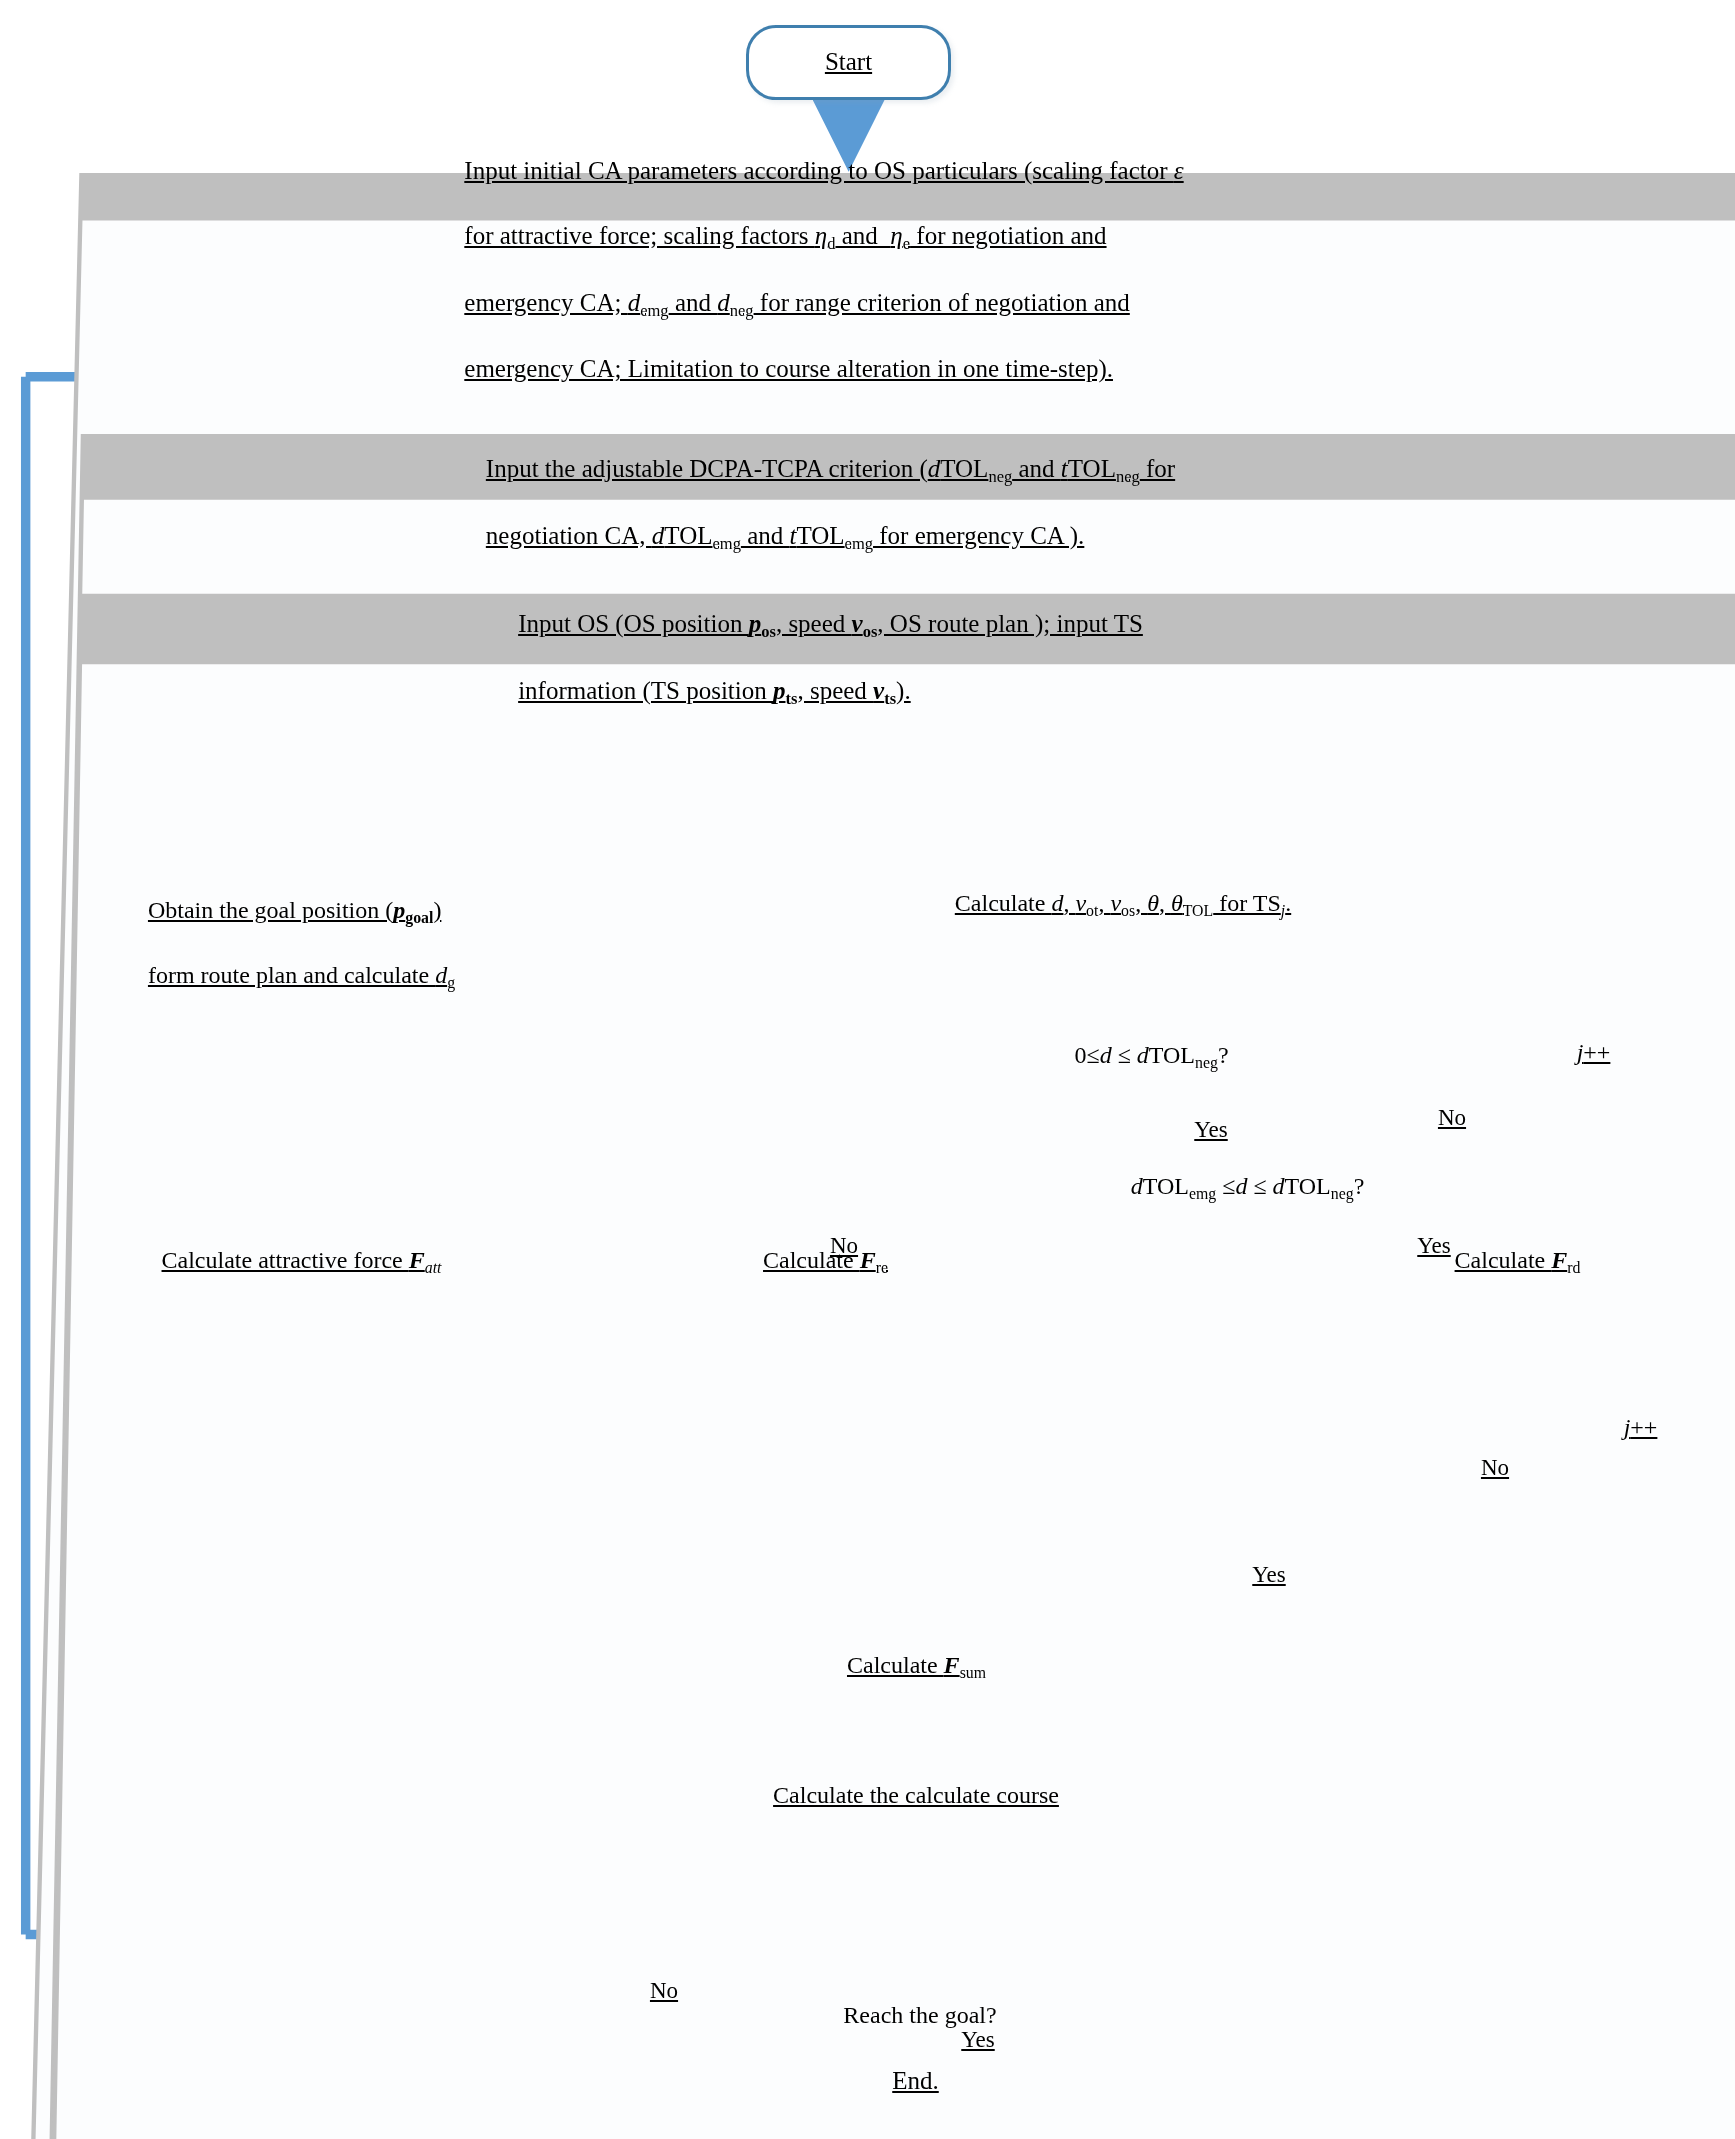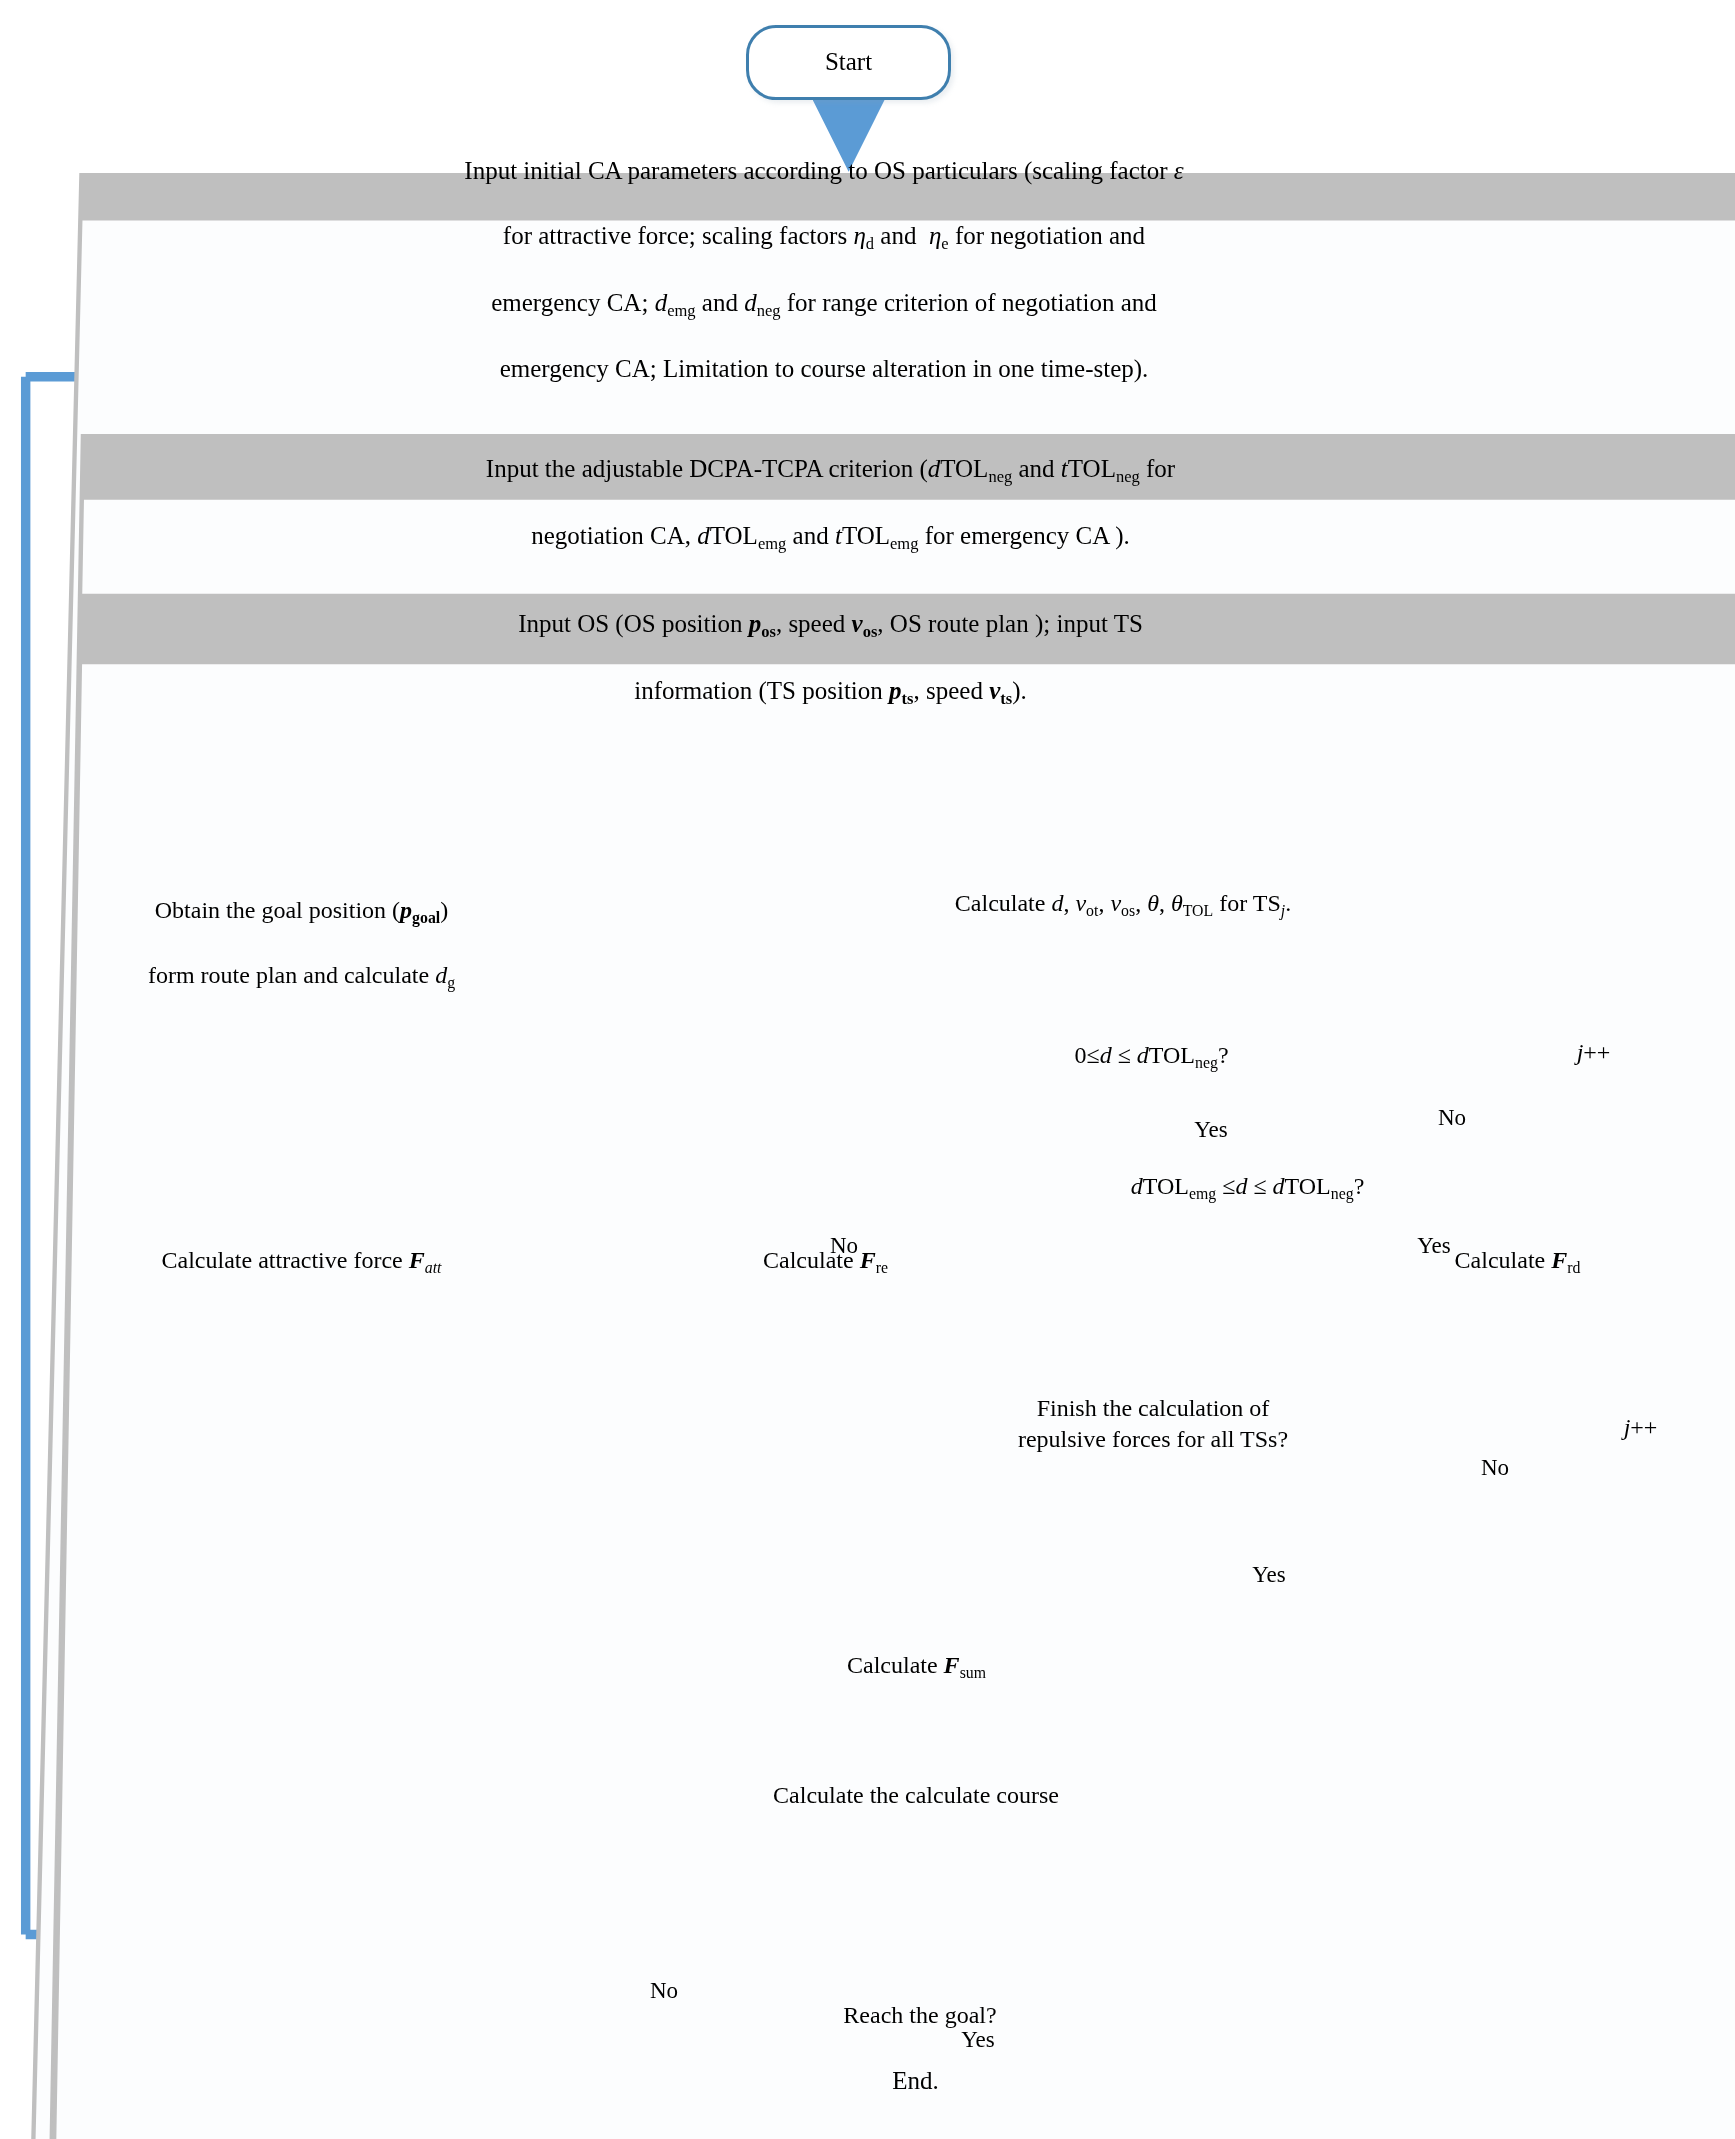--- a/index.html
+++ b/index.html
@@ -5,22 +5,22 @@
   html,body{margin:0;padding:0;background:#ffffff;}
   body{
     font-family:"Liberation Serif","DejaVu Serif",serif;
     width:1735px;height:2194px;position:relative;overflow:hidden;
   }
   #stage{position:absolute;left:0;top:0;width:1735px;height:2194px;}
   svg{position:absolute;left:0;top:0;width:1735px;height:2194px;}
 
   
   .node{position:absolute;box-sizing:border-box;display:flex;align-items:center;justify-content:center;}
-  .txt{position:relative;z-index:3;text-align:center;color:#000;line-height:1.30;
-       padding:0 6px;white-space:pre-line;}
+  .txt{position:relative;z-index:3;color:#000;line-height:1.30;
+       padding:0 6px;white-space:pre-line;text-decoration:underline;}
 
   .proc{
     background:linear-gradient(180deg,#f2f7fb 0%,#ffffff 55%,#ffffff 100%);
     border:1.7px solid #bfbfbf;
     box-shadow:3px 3px 4.3px rgba(140,160,180,.16);
   }
   .para .txt{position:relative;z-index:3;}
   .para-bg{position:absolute;inset:0;z-index:1;}
 
   .label{
@@ -207,23 +207,20 @@
 
   <div class="node proc" style="left:1385px;top:1218px;width:265px;height:56px;">
     <div class="txt fs-med">
       Calculate <span class="bi">F</span><sub>rd</sub>
     </div>
   </div>
 
   <svg style="position:absolute;left:858px;top:1340px;width:588px;height:180px;" viewBox="0 0 1375 420">
     <polygon points="687,8 1367,210 687,412 8,210" fill="#ffffff" stroke="#4a86b5" stroke-width="13"></polygon>
   </svg>
-  <div class="diamond-txt fs-med" style="left:924px;top:1393px;width:458px;">
-    Finish the calculation of<br>repulsive forces for all TSs?
-  </div>
 
   <div class="node proc" style="left:743px;top:1620px;width:347px;height:62px;">
     <div class="txt fs-med">
       Calculate <span class="bi">F</span><sub>sum</sub>
     </div>
   </div>
 
   <div class="node proc" style="left:689px;top:1765px;width:454px;height:62px;">
     <div class="txt fs-med">Calculate the calculate course</div>
   </div>

